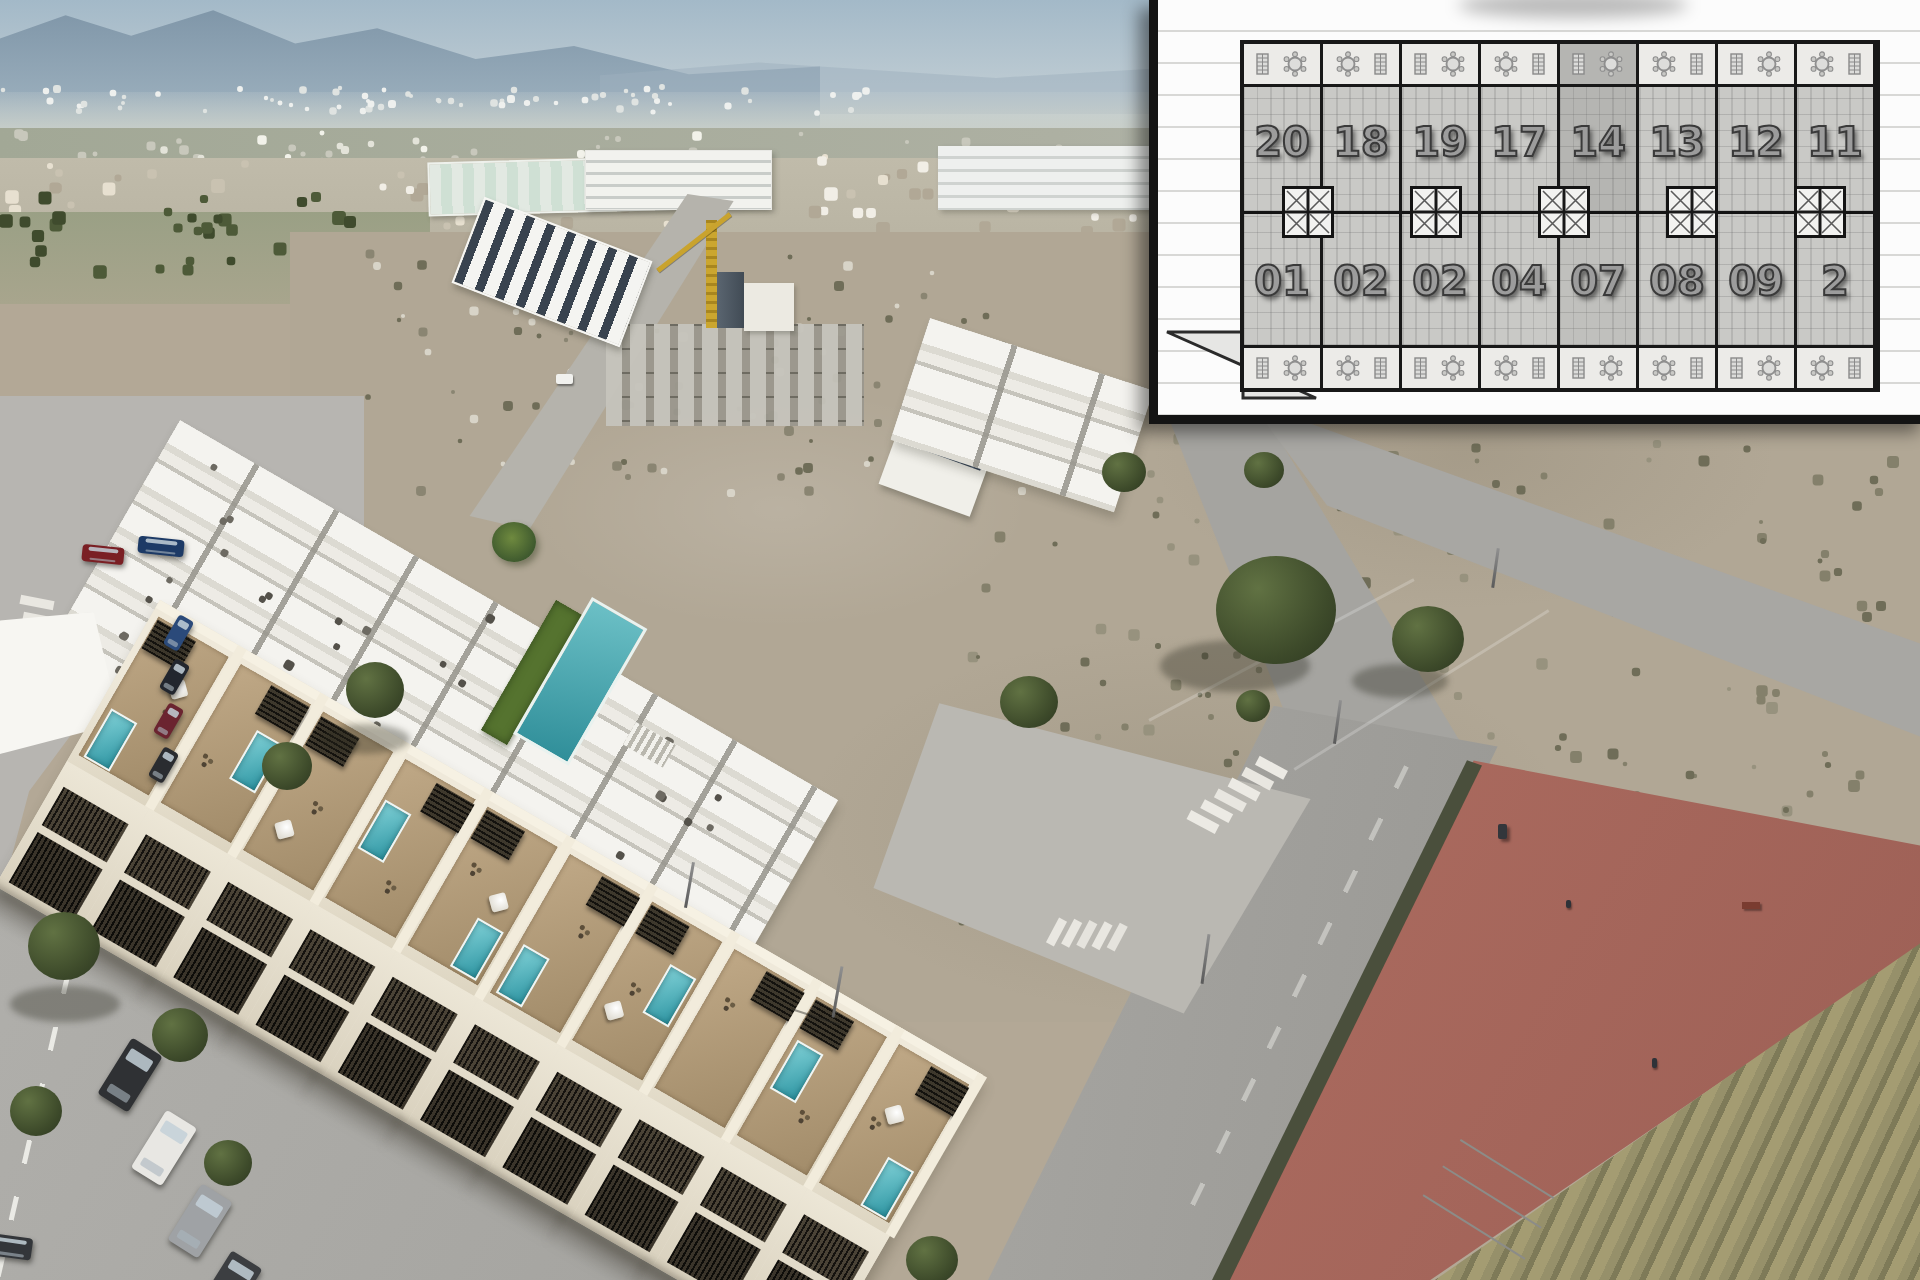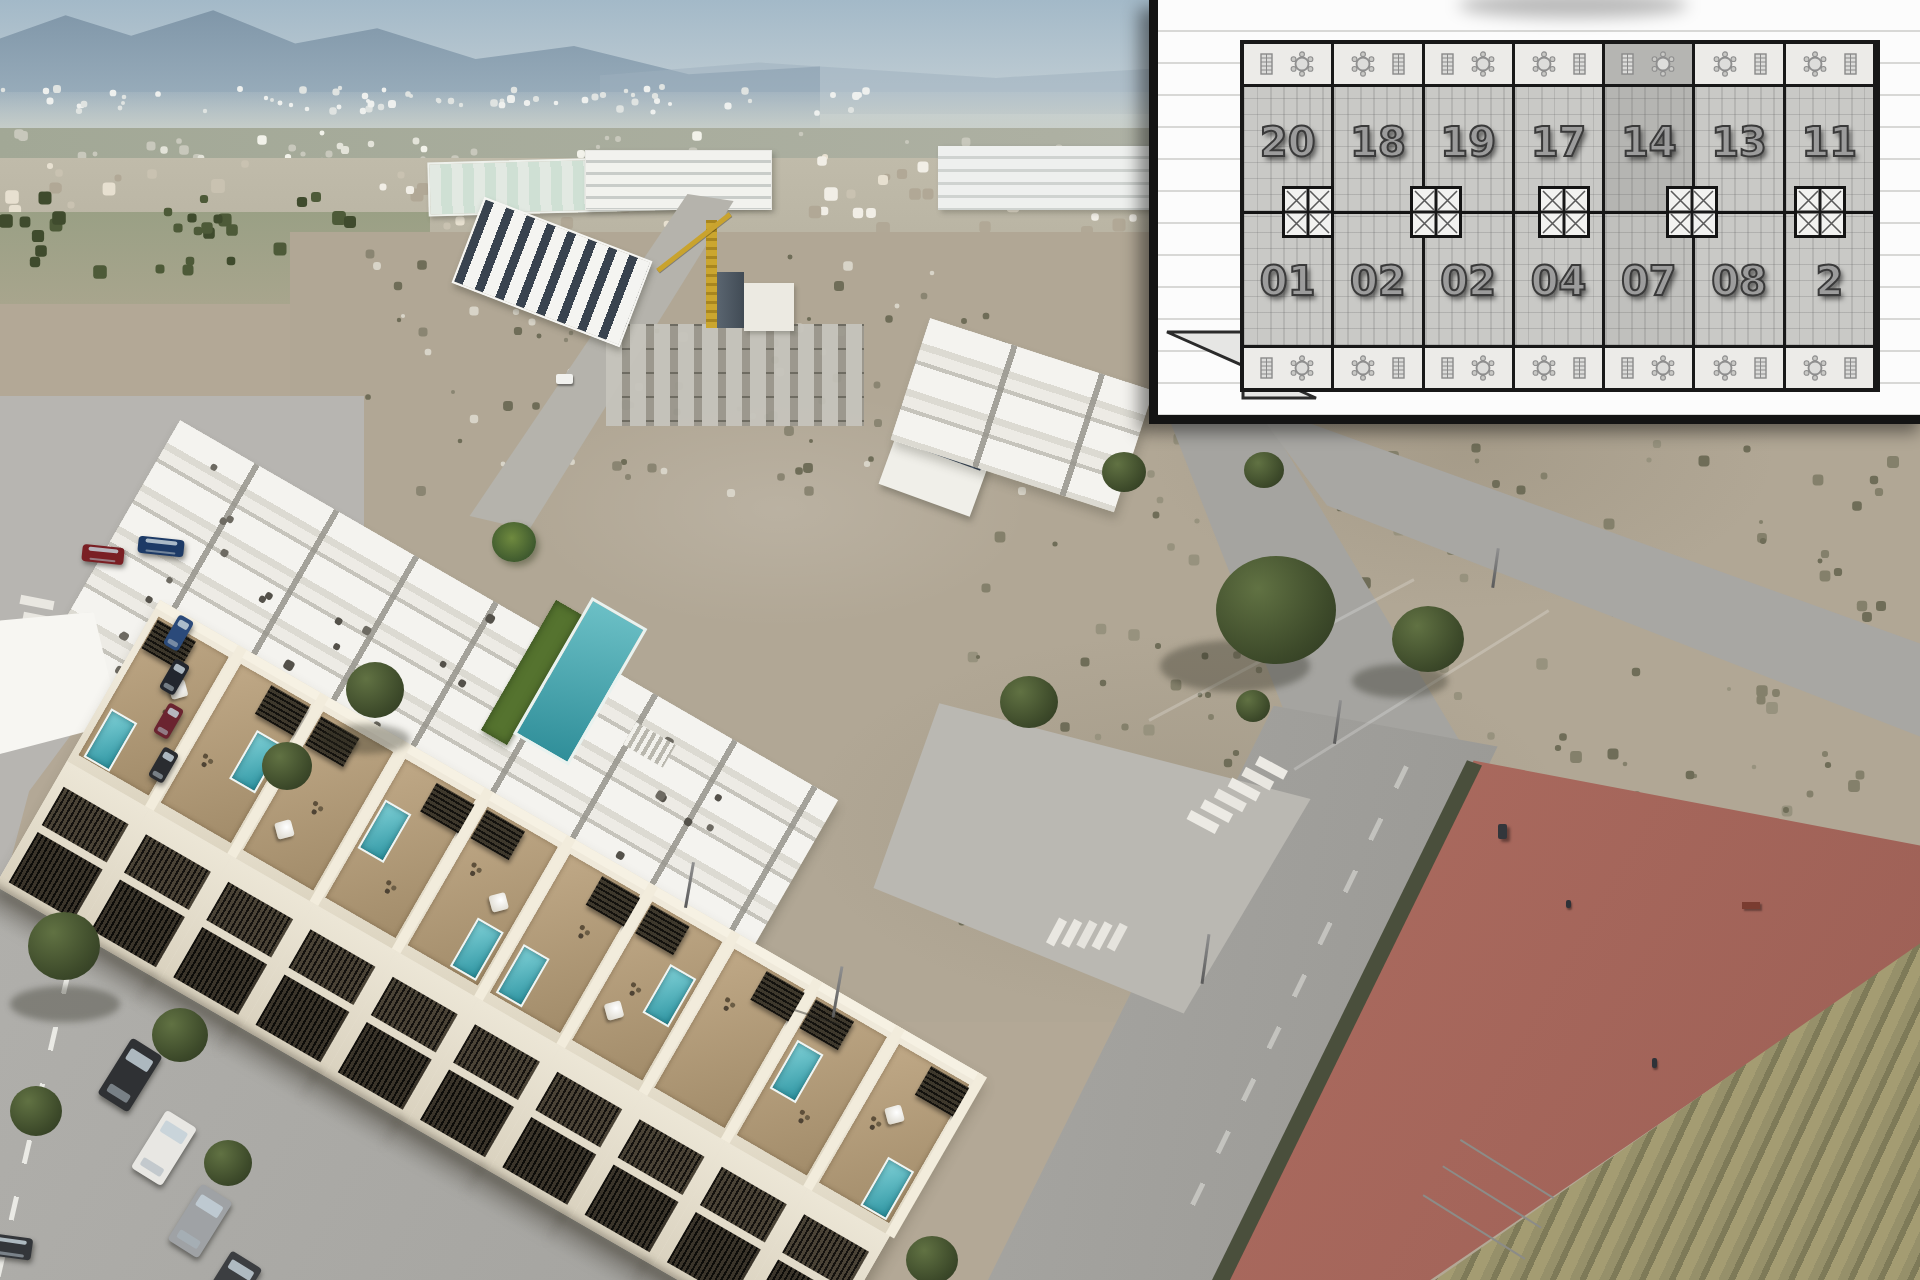--- a/index.html
+++ b/index.html
@@ -584,20 +584,44 @@
           <div class="cellB" style="flex-direction:row-reverse">
             <svg class="icst" viewBox="0 0 13 22">
               <use href="#st"></use>
             </svg>
             <svg class="ictb" viewBox="0 0 28 28">
               <use href="#tb"></use>
             </svg>
           </div>
         </div>
         <div class="col">
+          <div class="cellT">
+            <svg class="icst" viewBox="0 0 13 22">
+              <use href="#st"></use>
+            </svg>
+            <svg class="ictb" viewBox="0 0 28 28">
+              <use href="#tb"></use>
+            </svg>
+          </div>
+          <div class="cellIT">
+            <span class="num">12</span>
+          </div>
+          <div class="cellIB">
+            <span class="num">09</span>
+          </div>
+          <div class="cellB">
+            <svg class="icst" viewBox="0 0 13 22">
+              <use href="#st"></use>
+            </svg>
+            <svg class="ictb" viewBox="0 0 28 28">
+              <use href="#tb"></use>
+            </svg>
+          </div>
+        </div>
+        <div class="col">
           <div class="cellT" style="flex-direction:row-reverse">
             <svg class="icst" viewBox="0 0 13 22">
               <use href="#st"></use>
             </svg>
             <svg class="ictb" viewBox="0 0 28 28">
               <use href="#tb"></use>
             </svg>
           </div>
           <div class="cellIT">
             <span class="num">11</span>

